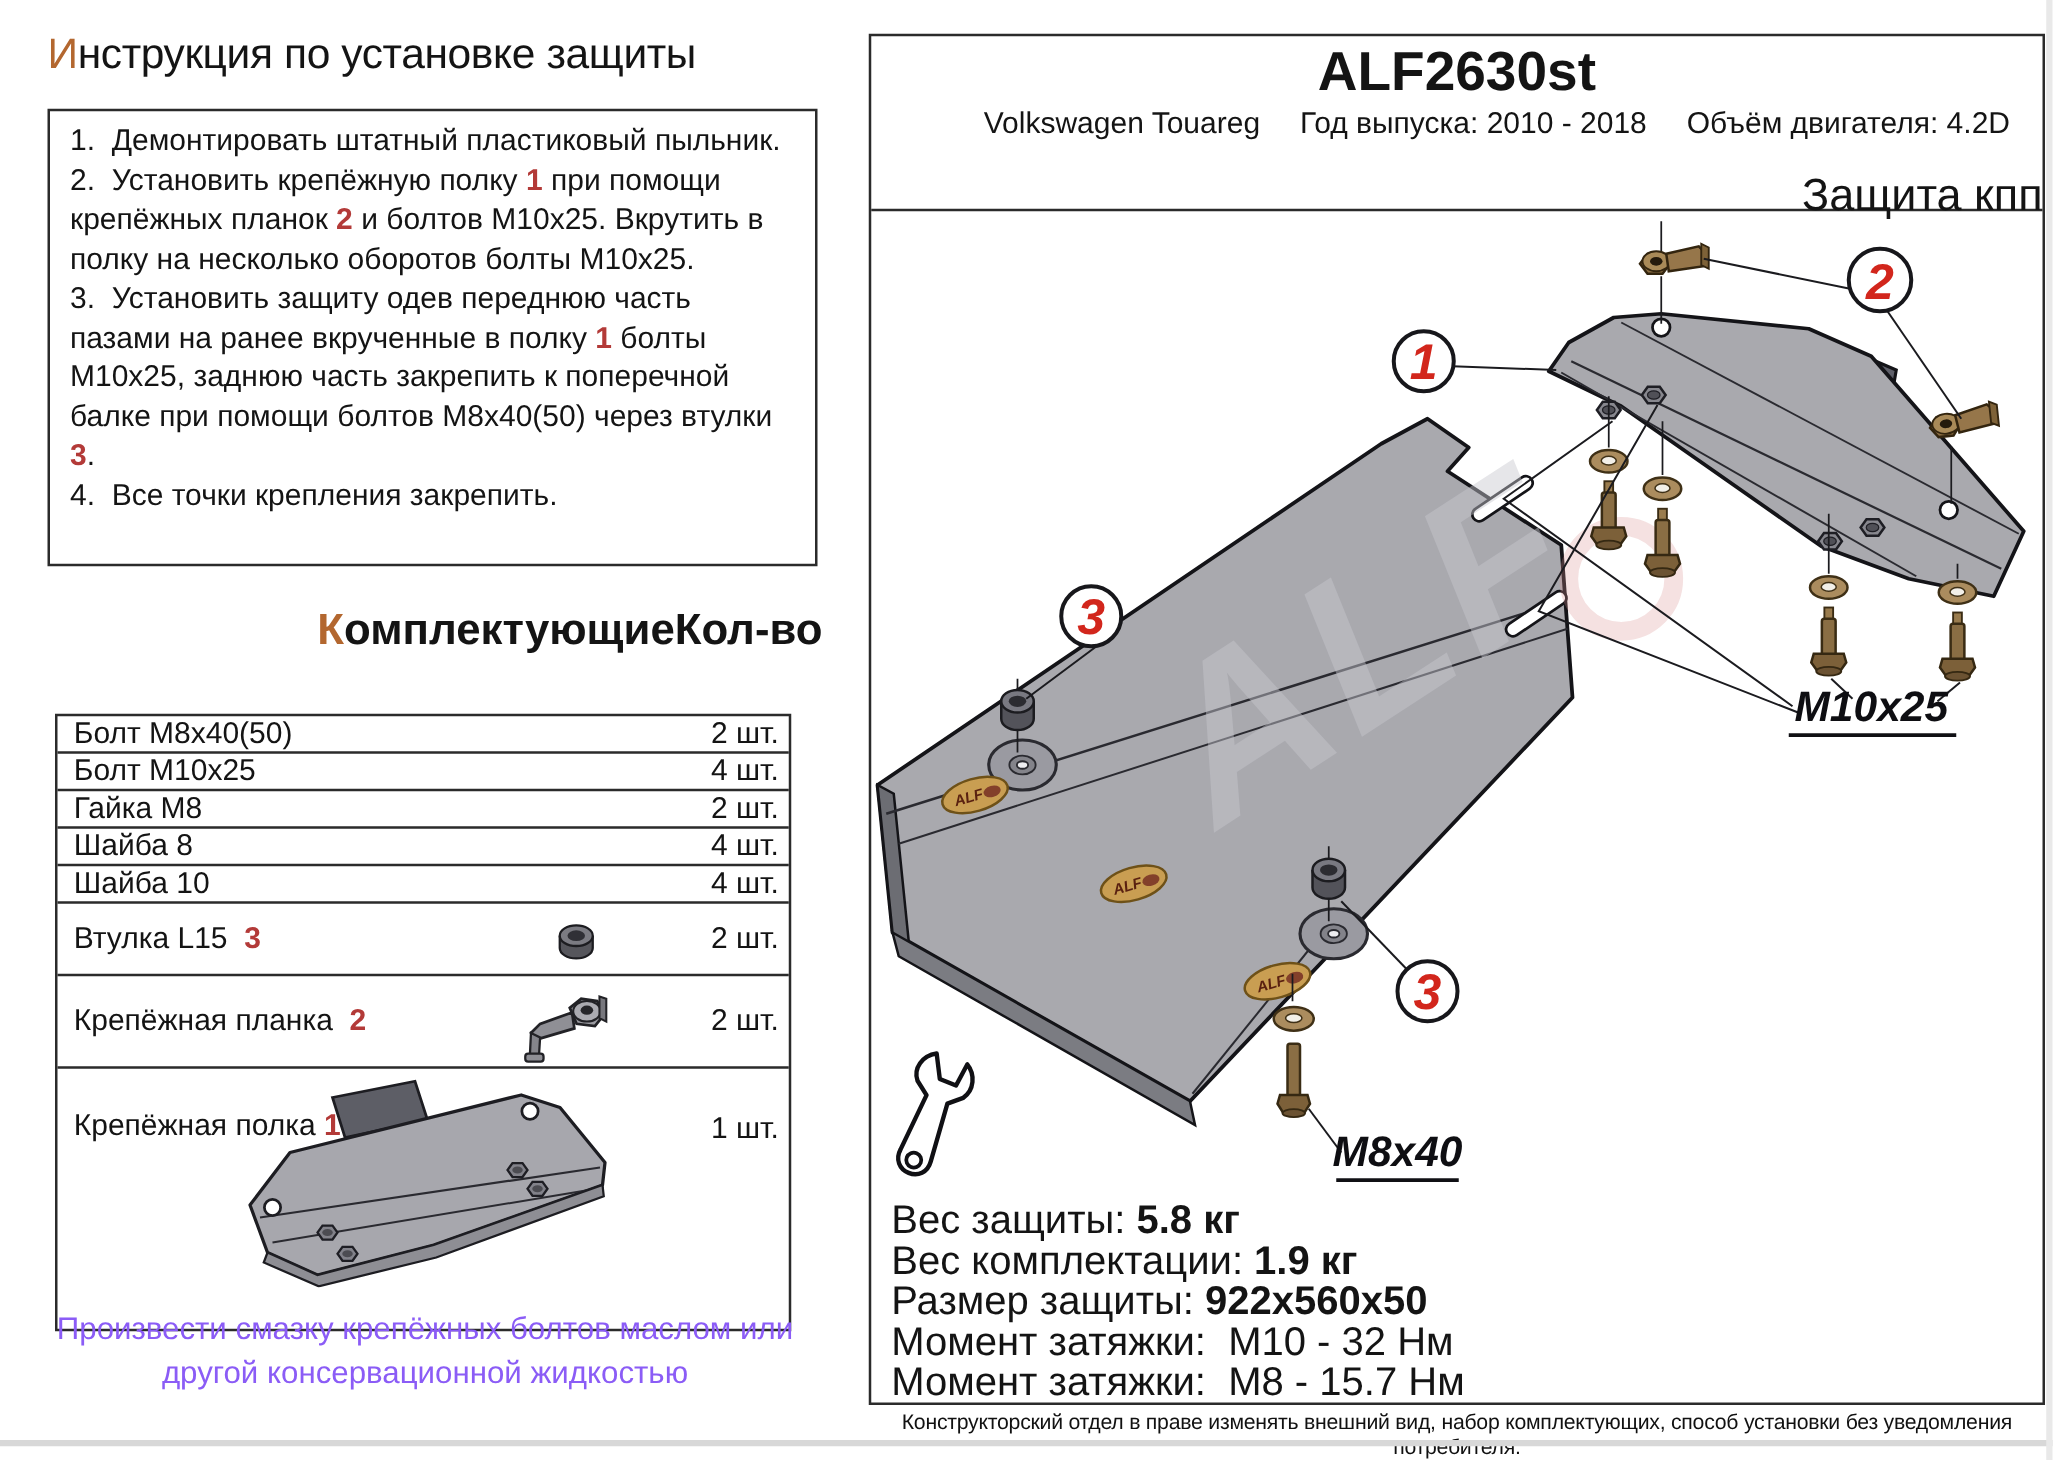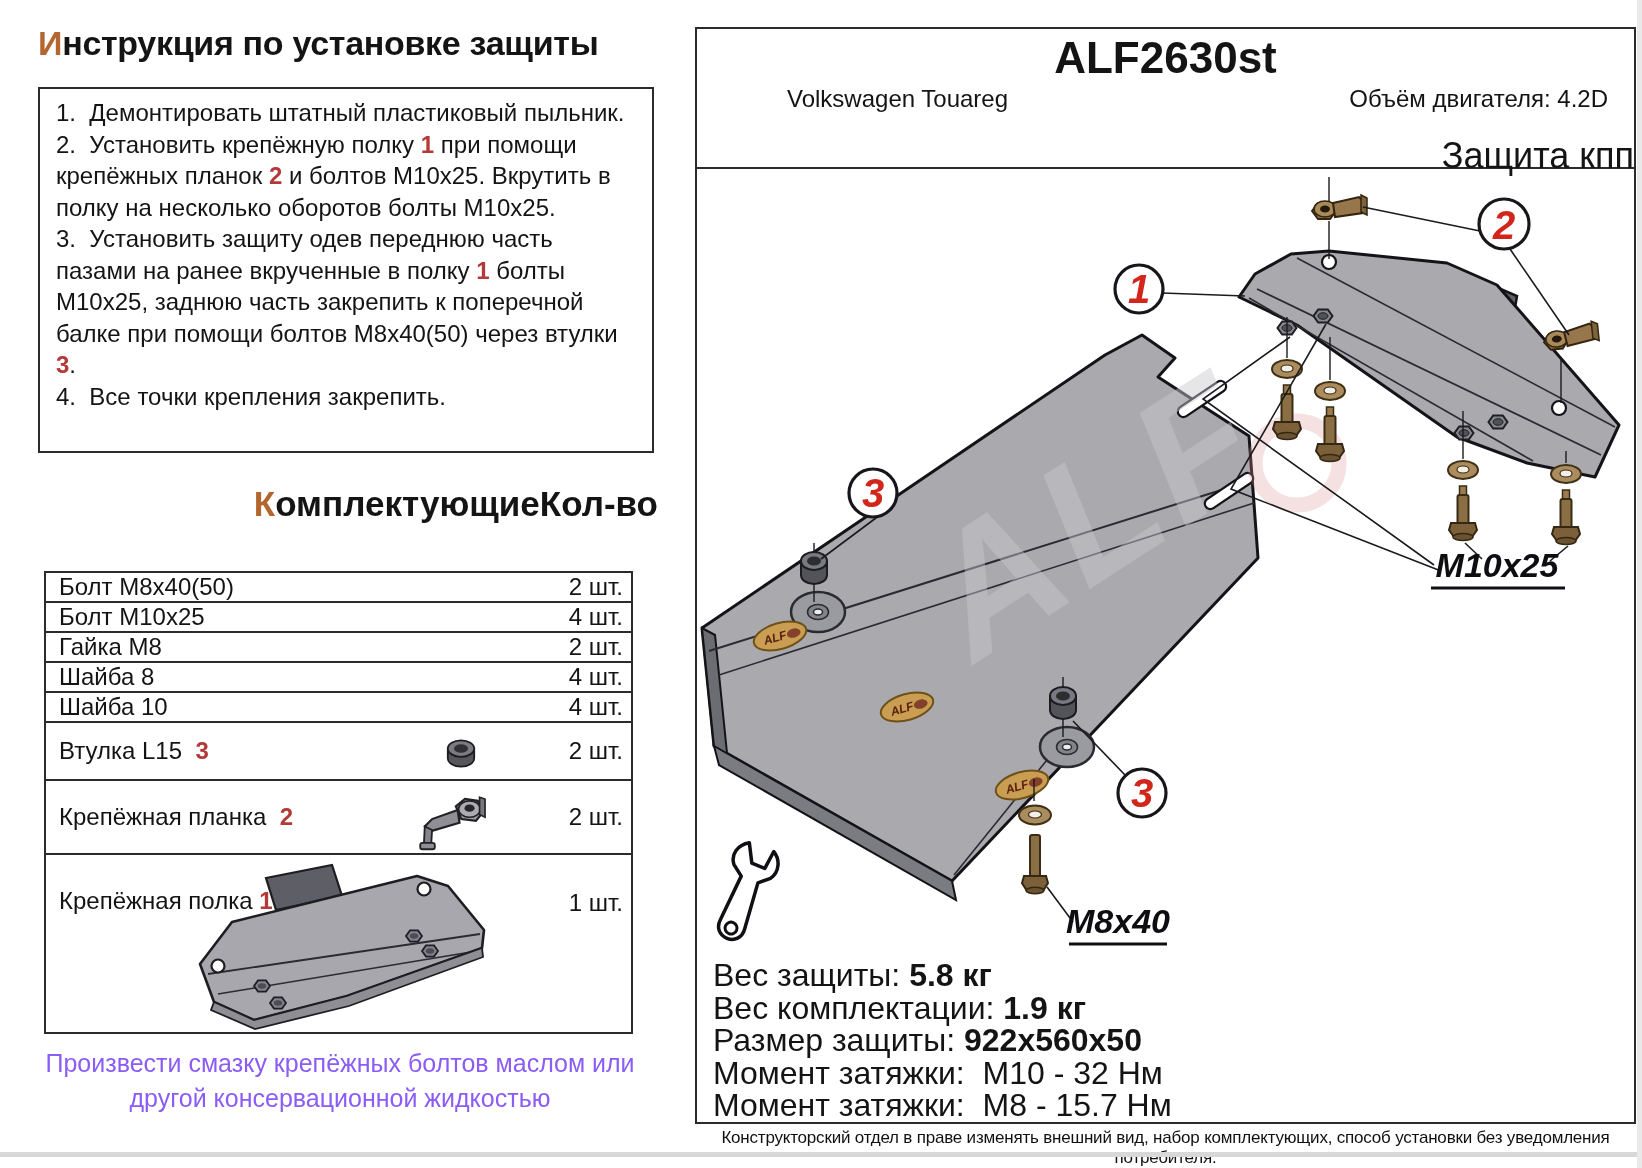--- a/index.html
+++ b/index.html
@@ -3,36 +3,36 @@
 <meta charset="utf-8">
 <style>
   html,body{margin:0;padding:0;}
   body{
     width:1642px;height:1168px;position:relative;background:#ffffff;
     font-family:"Liberation Sans","DejaVu Sans",sans-serif;color:#141414;
     overflow:hidden;
   }
   
   .left-title{position:absolute;left:38px;top:24px;width:620px;
-    font-size:34px;font-weight:700;letter-spacing:-0.3px;white-space:nowrap;}
+    font-size:34px;font-weight:400;letter-spacing:-0.3px;white-space:nowrap;}
   .accent{color:#b3672f;}
   .instr-box{position:absolute;left:38px;top:87px;width:582px;height:330px;
     border:2px solid #2b2b2b;padding:8px 14px 24px 16px;
     font-size:24px;line-height:31.5px;}
   .instr-item{white-space:pre-wrap;}
   .rnum{color:#b33a38;font-weight:700;}
   .parts-head{position:absolute;left:38px;top:484px;width:620px;
     display:flex;justify-content:flex-end;align-items:baseline;
     font-size:35px;font-weight:700;}
   .parts-table{position:absolute;left:44px;top:571px;width:585px;
     border:2px solid #2b2b2b;}
   .prow{position:relative;display:flex;align-items:center;border-bottom:2px solid #2b2b2b;}
   .prow:last-child{border-bottom:none;}
   .h-s{height:28px;} .h-m{height:56px;} .h-l{height:72px;}
-  .h-xl{height:177px;align-items:flex-start;}
+  .h-xl{height:208px;align-items:flex-start;}
   .h-xl .pname{margin-top:32px;}
   .pname{padding-left:13px;font-size:24px;white-space:pre-wrap;}
   .pqty{position:absolute;right:8px;top:50%;transform:translateY(-50%);font-size:24px;}
   .h-xl .pqty{top:34px;transform:none;}
   .picon{position:absolute;line-height:0;}
   .picon-bushing{left:396px;top:14px;}
   .picon-bracket{left:366px;top:7px;}
   .picon-shelf{left:146px;top:5px;}
   .note{position:absolute;left:20px;top:1046px;width:640px;text-align:center;
     font-size:25px;line-height:35px;color:#8b5cf6;}
@@ -156,20 +156,21 @@
     </div>
   </div>
 
 <div class="note">Произвести смазку крепёжных болтов маслом или другой консервационной жидкостью</div>
 
 <div class="right-box">
   <div class="rb-header">
     <div class="rb-title">ALF2630st</div>
     <div class="rb-subrow">
       <span>Volkswagen Touareg</span>
+      <span>Год выпуска: 2010 - 2018</span>
       <span>Объём двигателя: 4.2D</span>
     </div>
     <div class="rb-subtitle">Защита кпп</div>
   </div>
 
   <svg class="diagram" viewBox="0 0 937 795">
     <defs>
       <g id="g-m10">
         <ellipse cx="0" cy="0" rx="15" ry="9" fill="#ab8c5e" stroke="#3f3016" stroke-width="2"></ellipse>
         <ellipse cx="0" cy="-0.5" rx="6" ry="3.5" fill="#f2efe8" stroke="#3f3016" stroke-width="1.2"></ellipse>

